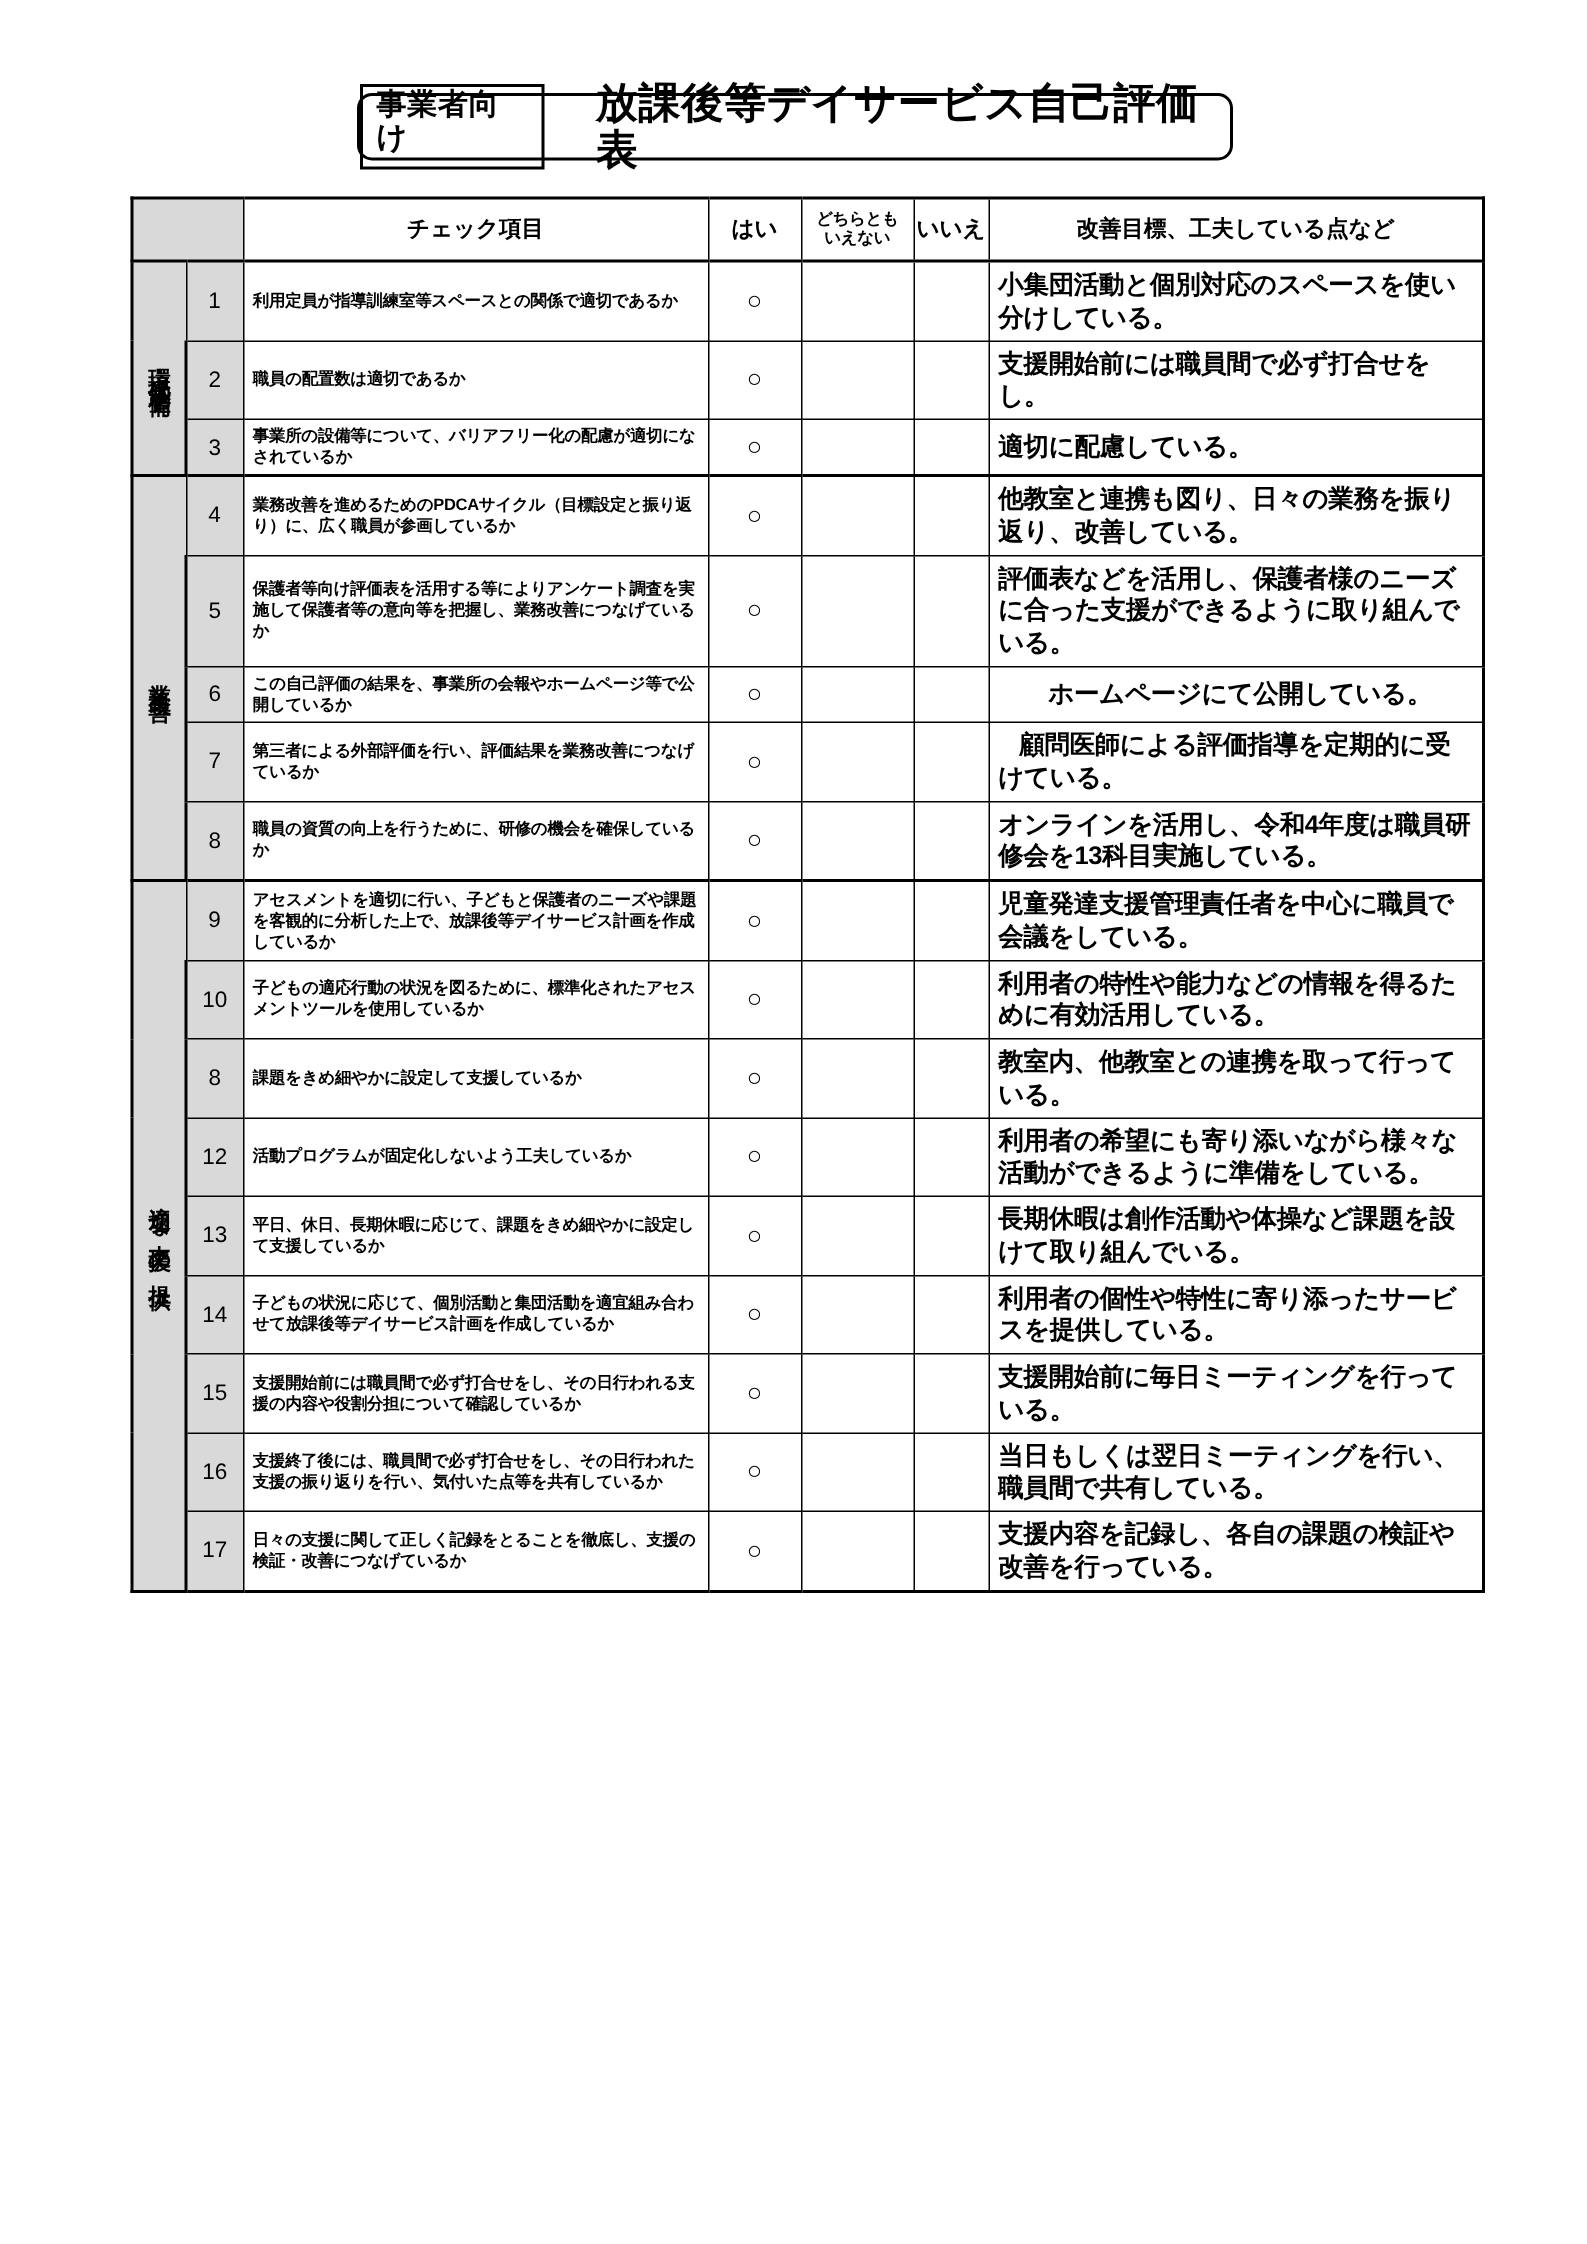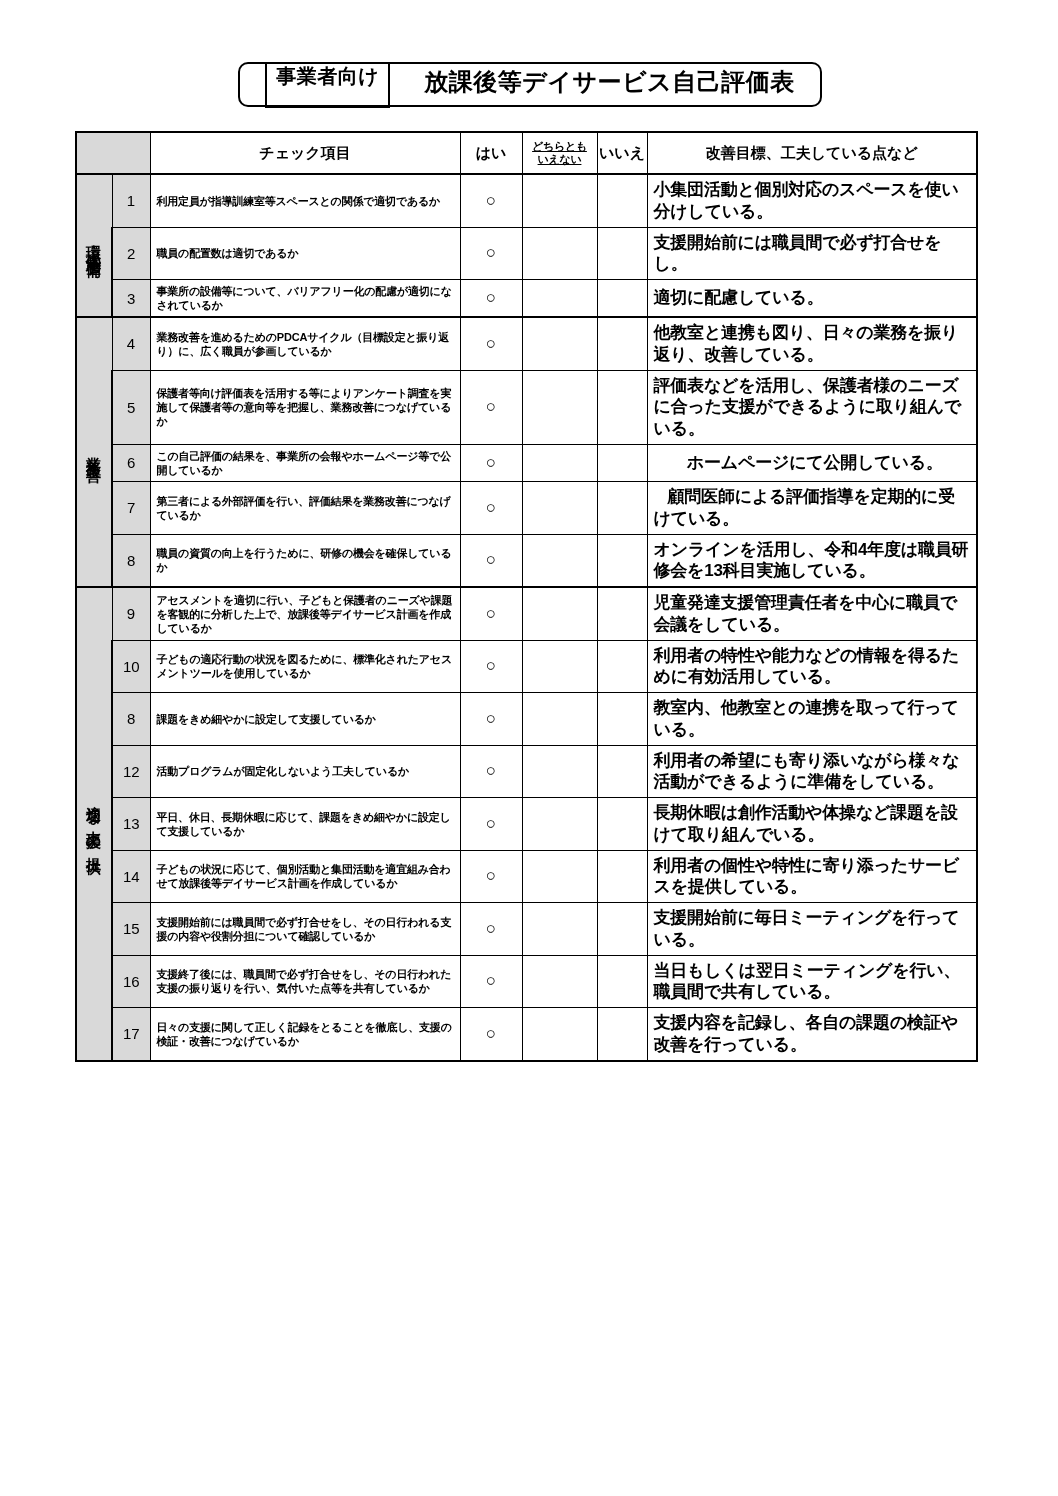--- a/index.html
+++ b/index.html
@@ -26,38 +26,37 @@
     box-sizing: border-box;
     border: 2px solid #000;
     border-radius: 10px;
     display: flex;
     align-items: center;
     justify-content: center;
     gap: 34px;
   }
   .title-badge {
     border: 2px solid #000;
-    padding: 1px 9px 19px 9px;
+    padding: 1px 9px 8px 9px;
     font-size: 20px;
     font-weight: bold;
     letter-spacing: 0.5px;
     line-height: 1.1;
   }
   .title-main {
-    font-size: 24px;
+    font-size: 28px;
     font-weight: bold;
     letter-spacing: 0.5px;
     line-height: 1.1;
-    font-family: Liberation Mono, monospace;
   }
 
   
   .sheet {
     position: absolute;
-    left: 75px;
+    left: 87px;
     top: 131px;
     width: 901px;
     border-collapse: collapse;
     table-layout: fixed;
   }
   .sheet td, .sheet th {
     border: 1px solid #000;
     padding: 0;
     vertical-align: middle;
     font-weight: bold;
@@ -74,21 +73,21 @@
 
   
   .hdr td {
     height: 40px;
     text-align: center;
     font-size: 15px;
     line-height: 1.15;
   }
   .hdr .hdr-sec { background: #d9d9d9; border-right: none; }
   .hdr .hdr-num { background: #d9d9d9; border-left: none; }
-  .hdr .hdr-small { font-size: 11px; line-height: 1.15; letter-spacing: -0.3px; text-decoration: underline; }
+  .hdr .hdr-small { font-size: 11px; line-height: 1.15; letter-spacing: -0.3px; }
 
   
   td.sec-cell {
     background: #d9d9d9;
     text-align: center;
     vertical-align: middle;
     border-top: 2px solid #000;
     border-bottom: 2px solid #000;
     border-right: 1px solid #000;
   }

